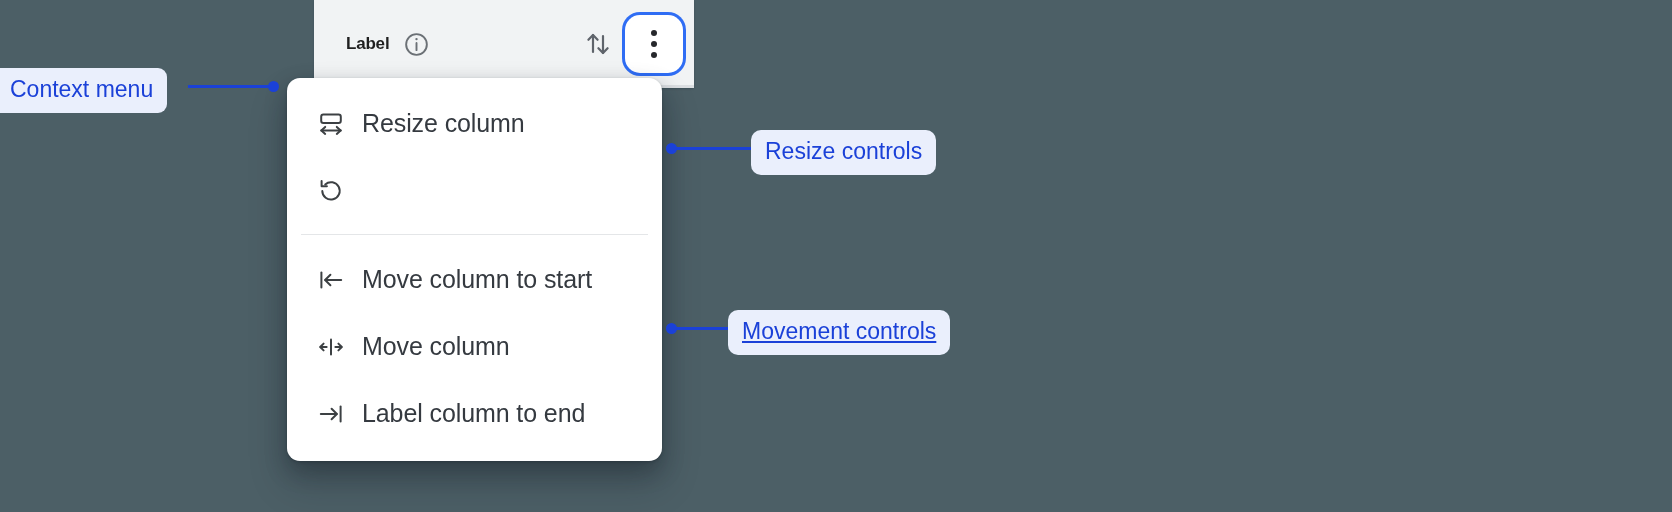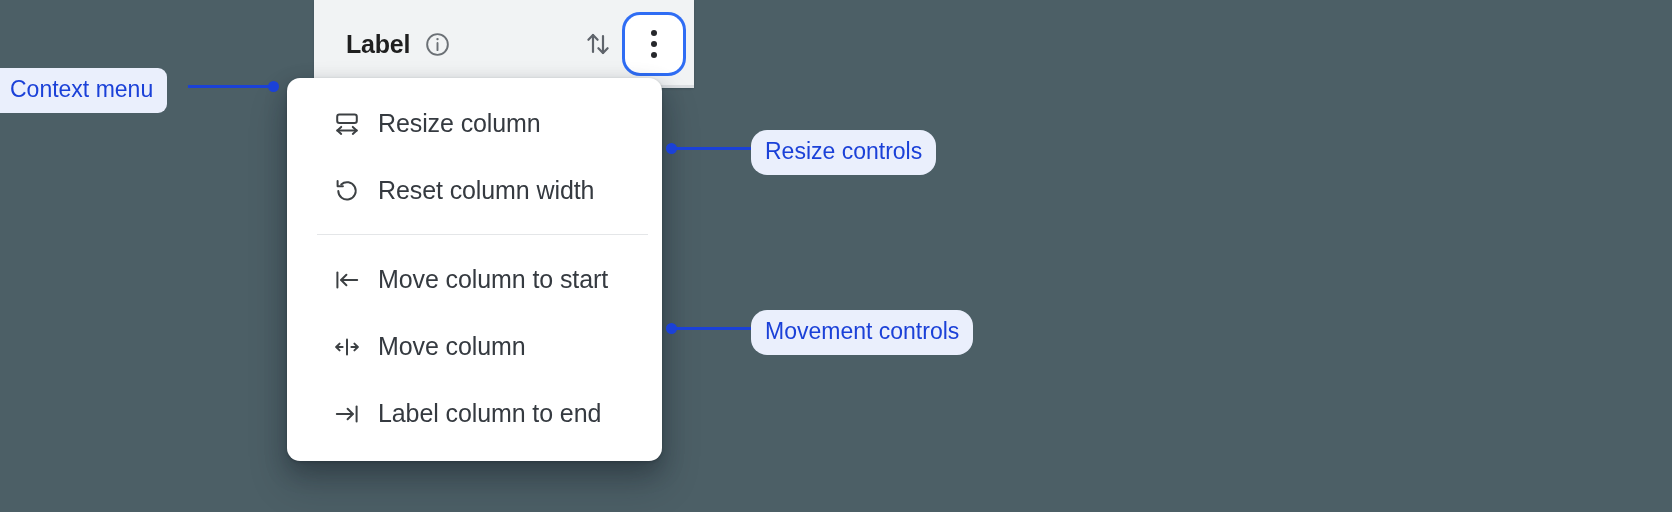--- a/index.html
+++ b/index.html
@@ -39,21 +39,21 @@
   .col-header::after {
     content: "";
     position: absolute;
     left: 0;
     right: 0;
     bottom: 0;
     height: 3px;
     background: #dcdfe2;
   }
   .col-title {
-    font-size: 25px;
+    font-size: 17px;
     font-weight: bold;
     color: #1f1f1f;
     letter-spacing: -0.2px;
     white-space: nowrap;
   }
   .info-icon {
     margin-left: 14px;
     width: 27px;
     height: 27px;
     flex: 0 0 auto;
@@ -97,21 +97,21 @@
   }
 
   
   .menu {
     position: absolute;
     left: 287px;
     top: 78px;
     width: 375px;
     background: #ffffff;
     border-radius: 13px;
-    padding: 12px 0 14px 16px;
+    padding: 12px 0 14px 0;
     box-sizing: border-box;
     box-shadow:
       0 1px 3px rgba(16,24,32,.26),
       0 10px 22px rgba(16,24,32,.30),
       0 22px 38px rgba(16,24,32,.22);
   }
   .menu-item {
     display: flex;
     align-items: center;
     height: 67px;
@@ -139,21 +139,21 @@
     margin: 10px 14px 11px 14px;
   }
 
   
   .ann-pill {
     position: absolute;
     background: #eaeffc;
     color: #1b41d8;
     font-size: 23px;
     line-height: 1;
-    border-radius: 16px;
+    border-radius: 10px;
     padding: 10px 14px 12px 14px;
     white-space: nowrap;
     box-sizing: border-box;
   }
   .ann-line {
     position: absolute;
     height: 3px;
     background: #1b41d8;
   }
   .ann-dot {
@@ -166,21 +166,21 @@
 
   
   #ann-context-pill  { left: -4px;  top: 68px;  border-radius: 0 9px 9px 0; }
   #ann-context-line  { left: 188px; top: 85px;  width: 86px; }
   #ann-context-dot   { left: 268px; top: 81px; }
 
   #ann-resize-pill   { left: 751px; top: 130px; }
   #ann-resize-line   { left: 670px; top: 147px; width: 84px; }
   #ann-resize-dot    { left: 666px; top: 143px; }
 
-  #ann-move-pill     { left: 751px; top: 310px; }
+  #ann-move-pill     { left: 728px; top: 310px; text-decoration: underline; }
   #ann-move-line     { left: 670px; top: 327px; width: 84px; }
   #ann-move-dot      { left: 666px; top: 323px; }
 </style>
 </head>
 <body>
 
 <div class="stage">
 
   <div class="col-header">
 
@@ -228,21 +228,20 @@
       <span class="mi-label">Resize column</span>
     </div>
 
     <div class="menu-item">
       <span class="mi-icon">
         <svg viewBox="0 0 28 28" width="28" height="28" fill="none" stroke="#3c4043" stroke-width="2" stroke-linecap="round" stroke-linejoin="round">
           <path d="M5.3 13.9a8.7 8.7 0 1 0 2.9 -6.5"></path>
           <polyline points="4.6,3.9 4.6,9.2 9.9,9.2"></polyline>
         </svg>
       </span>
-      <span class="mi-label">Reset column width</span>
     </div>
 
     <div class="menu-divider"></div>
 
     <div class="menu-item">
       <span class="mi-icon">
         <svg viewBox="0 0 28 28" width="28" height="28" fill="none" stroke="#3c4043" stroke-width="2" stroke-linecap="round" stroke-linejoin="round">
           <line x1="4.4" y1="6.4" x2="4.4" y2="21.6"></line>
           <line x1="24.2" y1="14" x2="8.4" y2="14"></line>
           <polyline points="13.4,8.8 8.1,14 13.4,19.2"></polyline>

